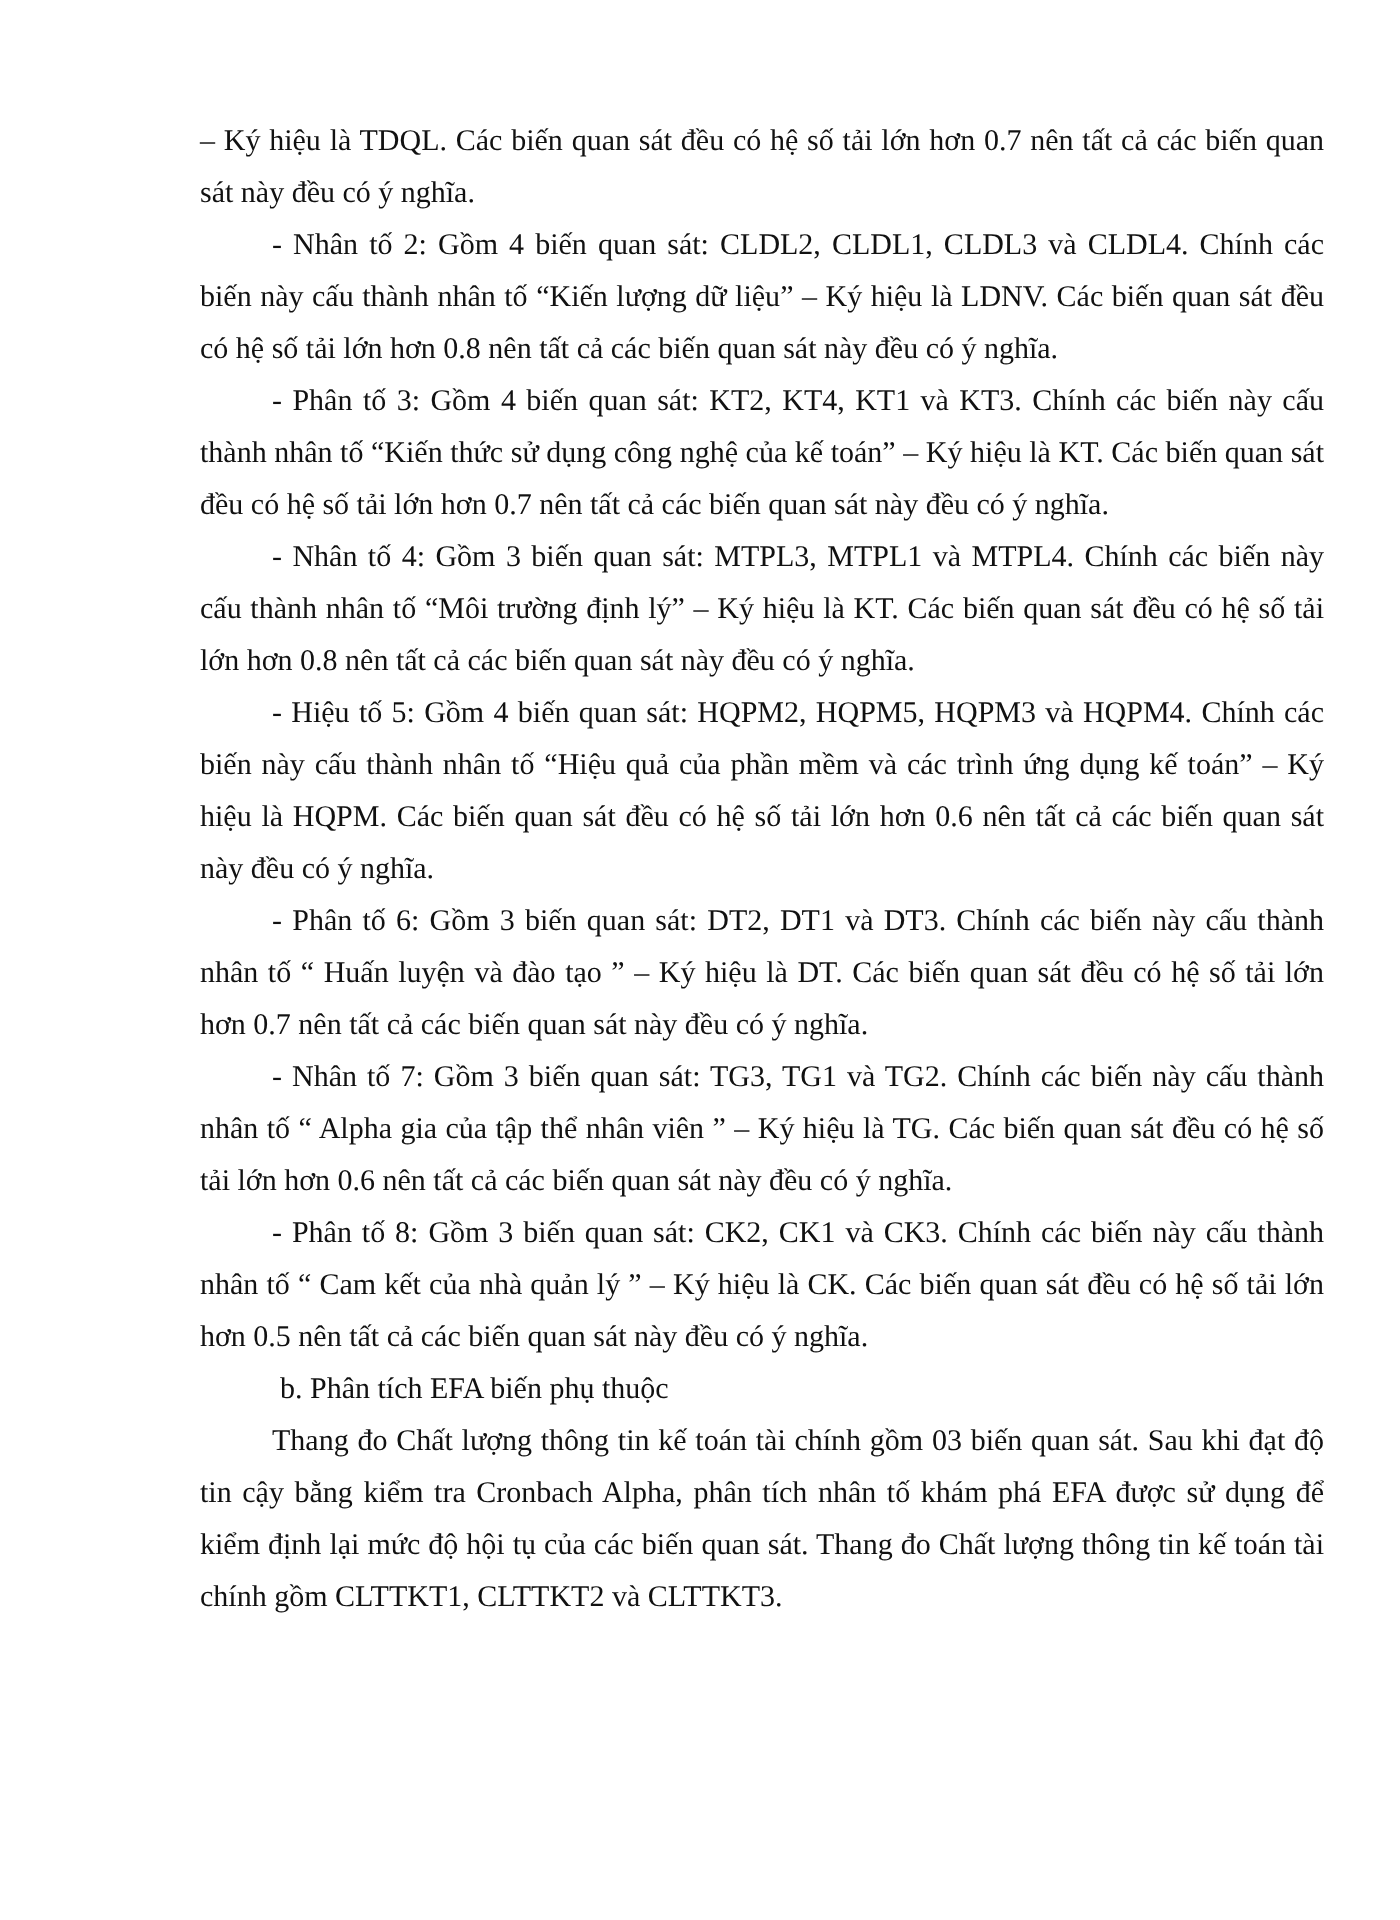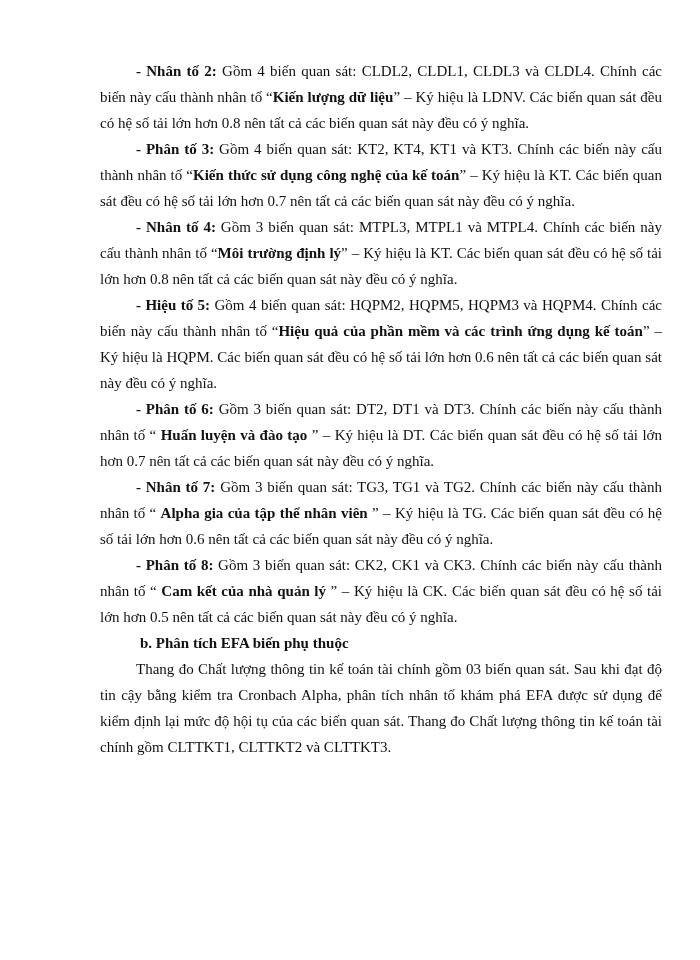--- a/index.html
+++ b/index.html
@@ -10,32 +10,35 @@
       top: 58px;
       width: 562px;
       font-family: "Liberation Serif", "DejaVu Serif", serif;
       font-size: 15px;
       line-height: 26px;
       color: #111111;
       text-align: justify;
     }
     .para { margin: 0; }
     .indent { text-indent: 36px; }
-    .b { font-weight: bold; }
+    .b { font-weight: normal; }
     .heading {
       margin: 0;
       padding-left: 40px;
-      font-weight: bold;
+      font-weight: normal;
     }
   </style>
 </head>
 <body>
 
 <div class="page">
 
+  <p class="para">
+    <span>– Ký hiệu là TDQL.  Các biến quan sát đều có hệ số tải lớn hơn 0.7 nên tất cả các biến quan sát này đều có ý nghĩa.</span>
+  </p>
 
   <p class="para indent">
     <span class="b">- Nhân tố 2:</span><span> Gồm 4 biến quan sát: CLDL2, CLDL1, CLDL3 và CLDL4. Chính các biến này cấu thành nhân tố “</span><span class="b">Kiến lượng dữ liệu</span><span>” – Ký hiệu là LDNV.  Các biến quan sát đều có hệ số tải lớn hơn 0.8 nên tất cả các biến quan sát này đều có ý nghĩa.</span>
   </p>
 
   <p class="para indent">
     <span class="b">- Phân tố 3:</span><span> Gồm 4 biến quan sát: KT2, KT4, KT1 và KT3. Chính các biến này cấu thành nhân tố “</span><span class="b">Kiến thức sử dụng công nghệ của kế toán</span><span>” – Ký hiệu là KT. Các biến quan sát đều có hệ số tải lớn hơn 0.7 nên tất cả các biến quan sát này đều có ý nghĩa.</span>
   </p>
 
   <p class="para indent">

